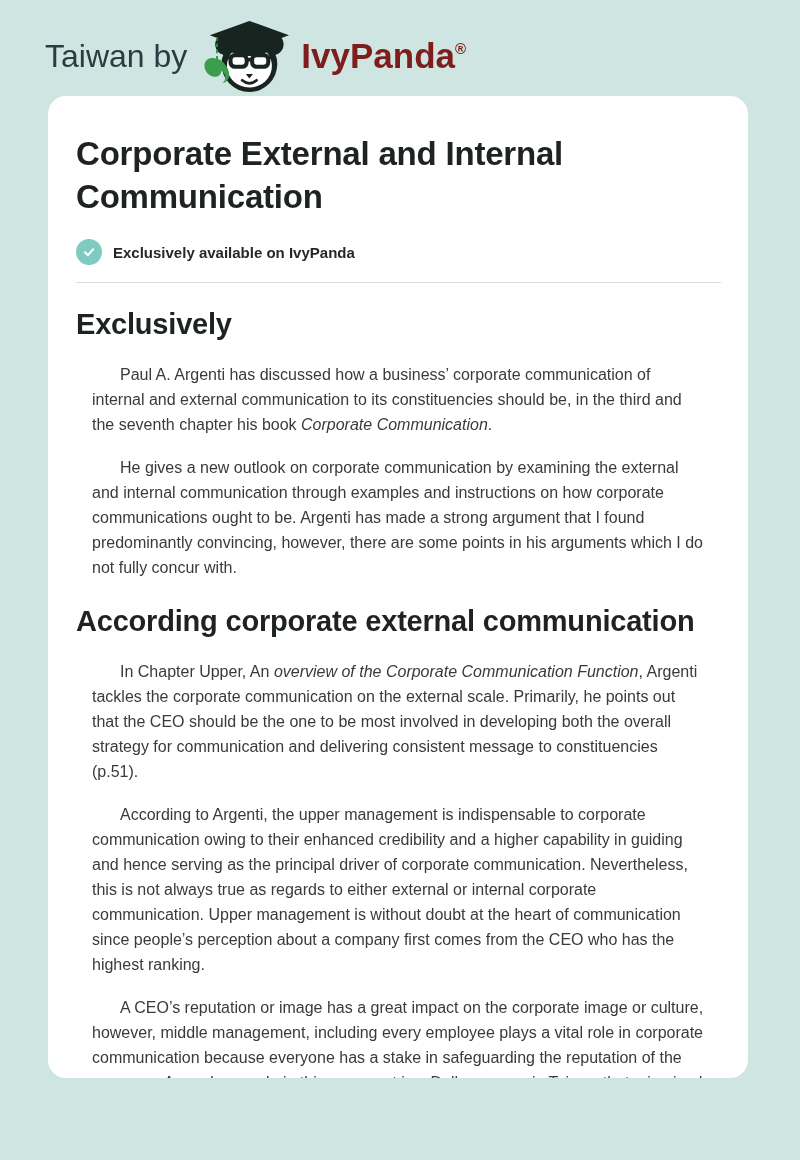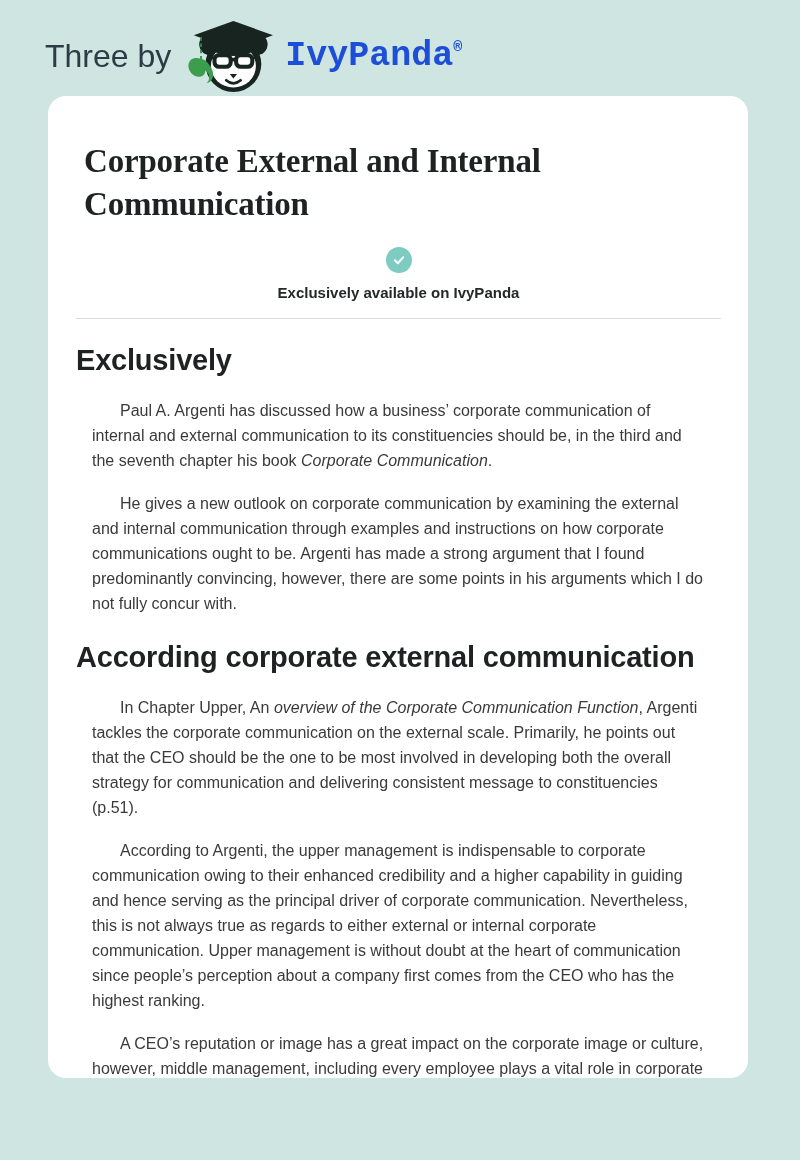--- a/index.html
+++ b/index.html
@@ -10,38 +10,38 @@
     font-family: "Liberation Sans", sans-serif;
     overflow: hidden;
   }
   .site-header {
     display: flex; align-items: center;
     padding: 34px 0 0 45px; height: 78px; gap: 12px;
   }
   .essay-by { font-size: 32px; color: #2c3b44; }
   .logo svg { display: block; }
   .brand {
-    font-family: Liberation Mono, monospace; font-weight: 700;
-    font-size: 35px; color: #1d4ed8; white-space: nowrap;
+    font-family: Liberation Sans, sans-serif; font-weight: 700;
+    font-size: 35px; color: #7f1d1d; white-space: nowrap;
   }
   .brand .reg { font-size: 15px; vertical-align: 14px; font-weight: 700; }
   .card {
     width: 700px; height: 982px;
     margin: 18px 0 0 48px;
     background: #ffffff;
     border-radius: 18px;
     padding: 36px 27px 0 28px;
     overflow: hidden;
   }
   .title {
-    margin: 8px; font-weight: 700;
+    margin: 0; font-weight: 700;
     font-size: 33px; line-height: 43px;
-    color: #1e2222; letter-spacing: -0.2px; font-family: Liberation Serif, serif;
+    color: #1e2222; letter-spacing: -0.2px;
   }
-  .badge { display: flex; align-items: center; gap: 11px; margin-top: 21px; flex-direction: column; }
+  .badge { display: flex; align-items: center; gap: 11px; margin-top: 21px; }
   .badge-circle {
     width: 26px; height: 26px; border-radius: 50%;
     background: #7dcbc1; flex: 0 0 26px;
     display: flex; align-items: center; justify-content: center;
   }
   .badge-label { font-weight: 700; font-size: 15px; color: #24282a; }
   .divider { border: none; border-top: 1px solid #dcdcdc; margin: 17px 0 0; }
   .section-heading {
     margin: 25px 0 21px; font-weight: 700;
     font-size: 29px; color: #1e2222; letter-spacing: -0.2px;
@@ -51,21 +51,21 @@
     color: #3a3a3a; text-indent: 28px;
   }
   .para em { font-style: italic; }
 </style>
 </head>
 <body>
 
 <div class="page">
 
   <header class="site-header">
-    <span class="essay-by">Three by</span>
+    <span class="essay-by">Taiwan by</span>
     <span class="logo">
       <svg width="90" height="74" viewBox="0 0 100 82" aria-hidden="true">
         <circle cx="30" cy="28" r="12" fill="#182420"></circle>
         <circle cx="82" cy="28" r="12" fill="#182420"></circle>
         <circle cx="56" cy="50" r="31" fill="#182420"></circle>
         <ellipse cx="56" cy="52" rx="25" ry="24" fill="#ffffff"></ellipse>
         <rect x="35" y="40" width="18" height="13" rx="5" fill="#ffffff" stroke="#182420" stroke-width="4.5"></rect>
         <rect x="59" y="40" width="18" height="13" rx="5" fill="#ffffff" stroke="#182420" stroke-width="4.5"></rect>
         <line x1="53" y1="45" x2="59" y2="45" stroke="#182420" stroke-width="4"></line>
         <line x1="36" y1="44" x2="31" y2="42" stroke="#182420" stroke-width="3"></line>

